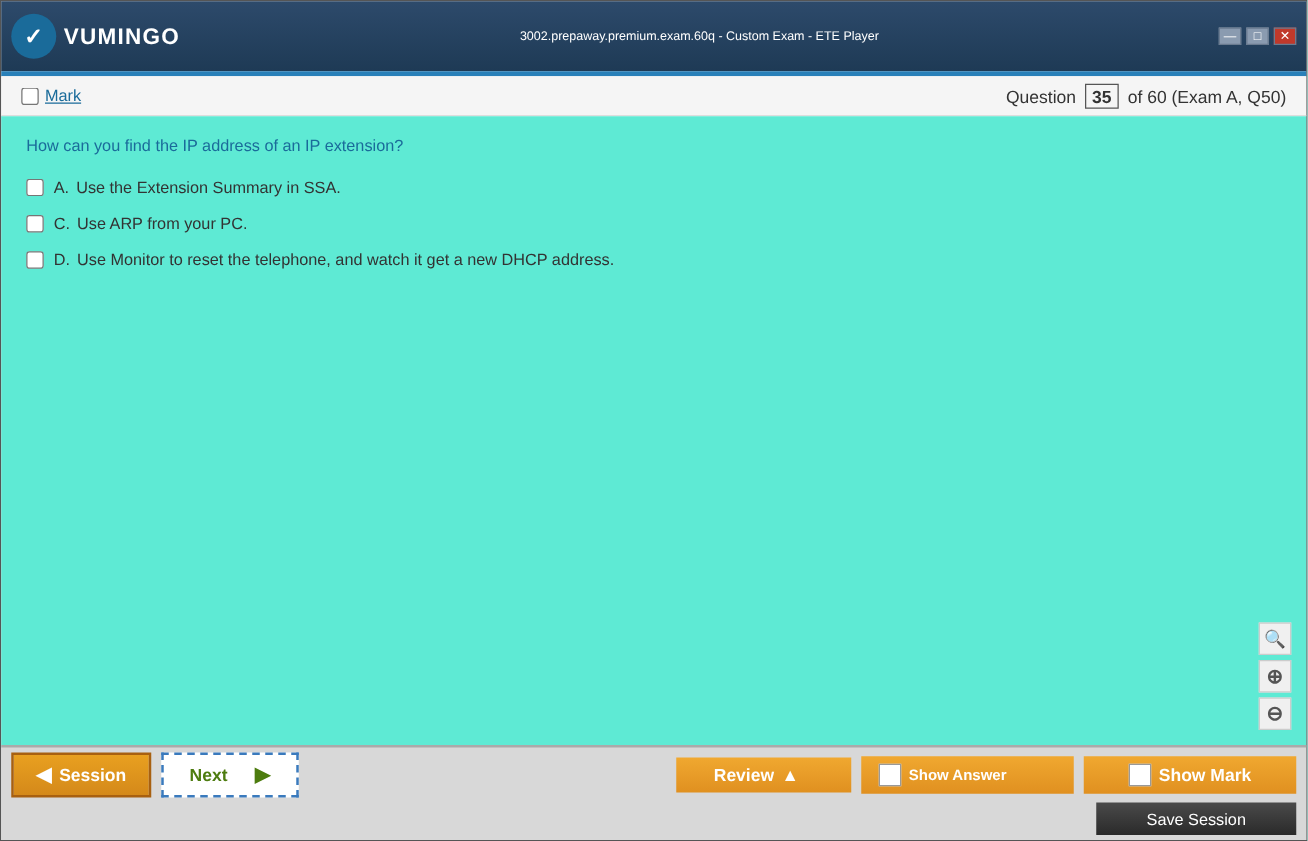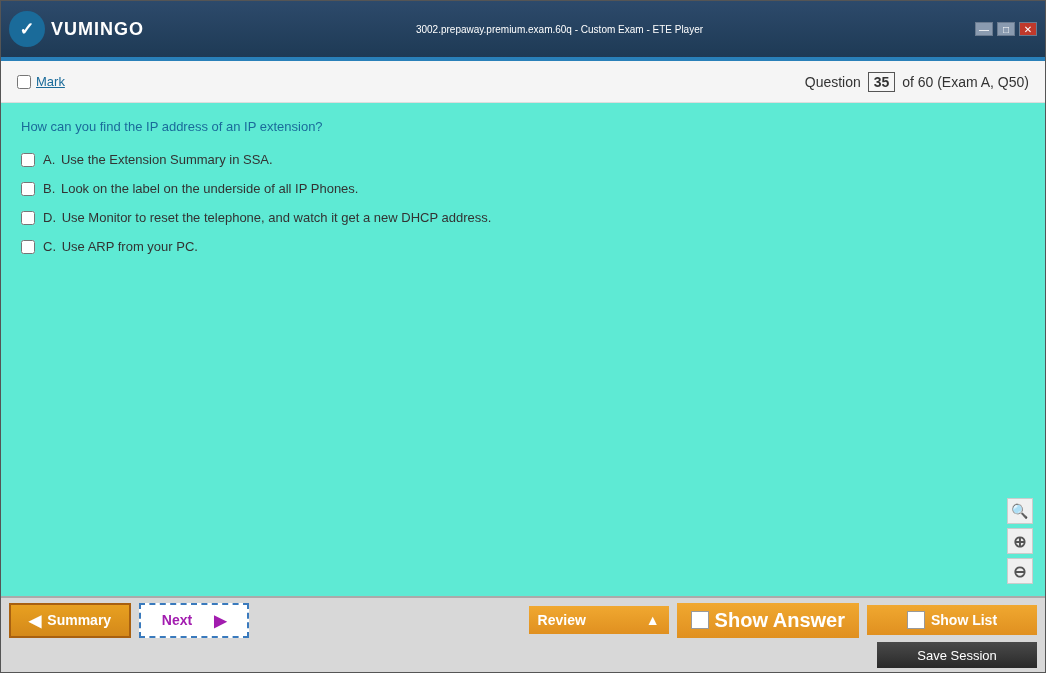--- a/index.html
+++ b/index.html
@@ -48,21 +48,21 @@
 
     
     .question-header {
       background: #f5f5f5;
       border-bottom: 1px solid #ddd;
       padding: 8px 16px;
       display: flex;
       align-items: center;
       justify-content: space-between;
       flex-shrink: 0;
-      height: 42px;
+      height: 32px;
     }
     .mark-checkbox { display: flex; align-items: center; gap: 5px; }
     .mark-checkbox input[type=checkbox] { width: 14px; height: 14px; }
     .mark-label { color: #1a6b9a; text-decoration: underline; font-size: 13px; cursor: pointer; }
     .question-info { font-size: 14px; color: #333; }
     .question-number-box {
       display: inline-block;
       border: 1px solid #555;
       padding: 1px 5px;
       font-size: 14px;
@@ -143,52 +143,52 @@
       font-weight: bold;
       padding: 6px 18px;
       cursor: pointer;
       display: flex; align-items: center; gap: 6px;
       min-width: 100px;
       justify-content: center;
     }
     .btn-next {
       background: #fff;
       border: 2px dashed #3a7abd;
-      color: #a21caf;
+      color: #4d7c0f;
       font-size: 14px;
       font-weight: bold;
       padding: 6px 18px;
       cursor: pointer;
       display: flex; align-items: center; gap: 22px;
       min-width: 110px;
       justify-content: center;
     }
     .btn-review {
       background: linear-gradient(to bottom, #f0a830, #e09020);
       border: none;
       color: #fff;
       font-size: 14px;
       font-weight: bold;
-      padding: 6px 9px;
+      padding: 6px 30px;
       cursor: pointer;
       display: flex; align-items: center; gap: 6px;
       min-width: 140px;
-      justify-content: space-between;
+      justify-content: flex-start;
     }
     .btn-show-answer {
       background: linear-gradient(to bottom, #f0a830, #e09020);
       border: none;
       color: #fff;
-      font-size: 20px;
+      font-size: 12px;
       font-weight: bold;
       padding: 6px 14px;
       cursor: pointer;
       display: flex; align-items: center; gap: 6px;
       min-width: 170px;
-      justify-content: space-between;
+      justify-content: flex-start;
     }
     .btn-show-list {
       background: linear-gradient(to bottom, #f0a830, #e09020);
       border: none;
       color: #fff;
       font-size: 14px;
       font-weight: bold;
       padding: 6px 14px;
       cursor: pointer;
       display: flex; align-items: center; gap: 6px;
@@ -267,73 +267,66 @@
     <div class="question-text">How can you find the IP address of an IP extension?</div>
 
     <div class="answer-option">
       <input type="checkbox" id="optA" style="">
       <label for="optA">
         <span class="option-letter">A.</span>
         <span>Use the Extension Summary in SSA.</span>
       </label>
     </div>
 
+
     <div class="answer-option">
-      <input type="checkbox" id="optB" style="">
-      <label for="optB">
-        <span class="option-letter">B.</span>
-        <span>Look on the label on the underside of all IP Phones.</span>
+      <input type="checkbox" id="optC" style="">
+      <label for="optC">
+        <span class="option-letter">C.</span>
+        <span>Use ARP from your PC.</span>
       </label>
     </div>
 
     <div class="answer-option">
       <input type="checkbox" id="optD" style="">
       <label for="optD">
         <span class="option-letter">D.</span>
         <span>Use Monitor to reset the telephone, and watch it get a new DHCP address.</span>
       </label>
     </div>
 
-    <div class="answer-option">
-      <input type="checkbox" id="optC" style="">
-      <label for="optC">
-        <span class="option-letter">C.</span>
-        <span>Use ARP from your PC.</span>
-      </label>
-    </div>
-
     <div class="zoom-controls">
       <div class="zoom-btn">🔍</div>
       <div class="zoom-btn" style="font-weight:bold; font-size:16px;">⊕</div>
       <div class="zoom-btn" style="font-weight:bold; font-size:16px;">⊖</div>
     </div>
   </div>
 
   <div class="nav-bar">
     <div class="nav-row1">
       <button class="btn-prev">
         <span class="arrow-left">◀</span>
-        <span>Summary</span>
+        <span>Session</span>
       </button>
       <button class="btn-next">
         <span>Next</span>
         <span class="arrow-right">▶</span>
       </button>
       <div class="spacer"></div>
       <button class="btn-review">
         <span>Review</span>
         <span class="arrow-up">▲</span>
       </button>
       <button class="btn-show-answer">
         <span class="btn-icon-square"></span>
         <span>Show Answer</span>
       </button>
       <button class="btn-show-list">
         <span class="btn-icon-square"></span>
-        <span>Show List</span>
+        <span>Show Mark</span>
       </button>
     </div>
     <div class="nav-row2">
       <button class="btn-save-session">Save Session</button>
     </div>
   </div>
 
 </div>
 
 </body></html>

